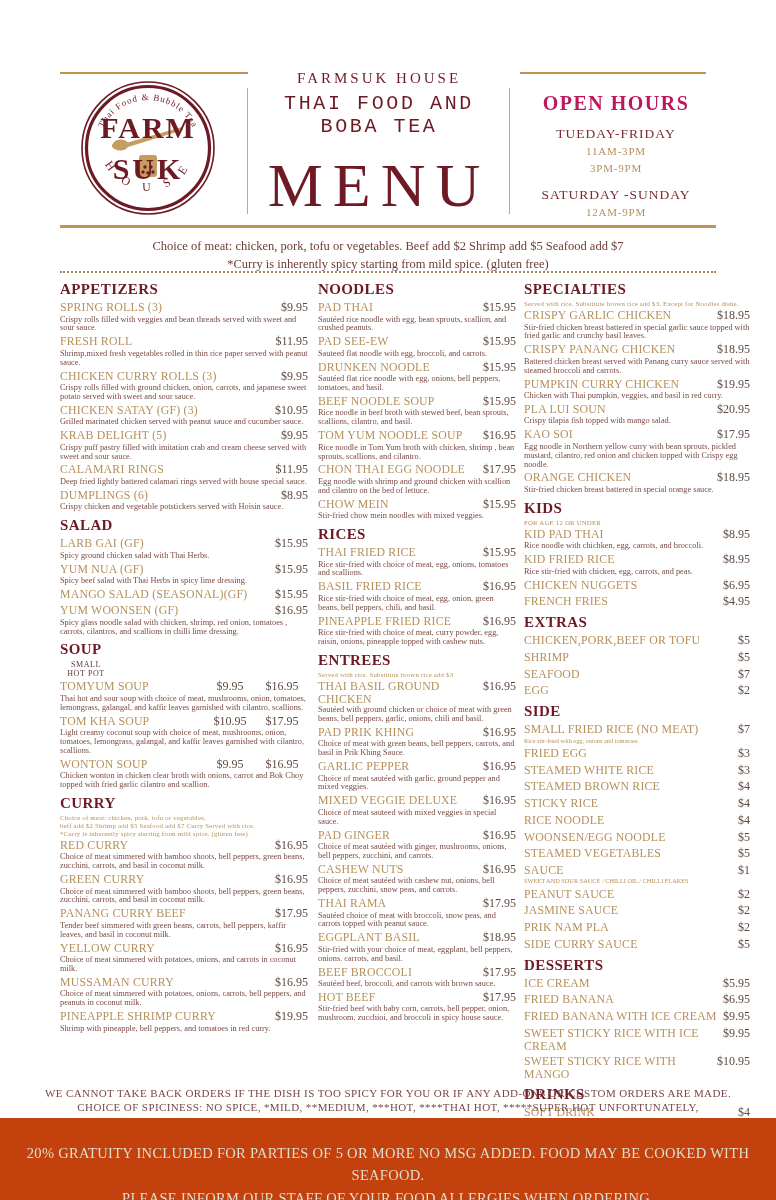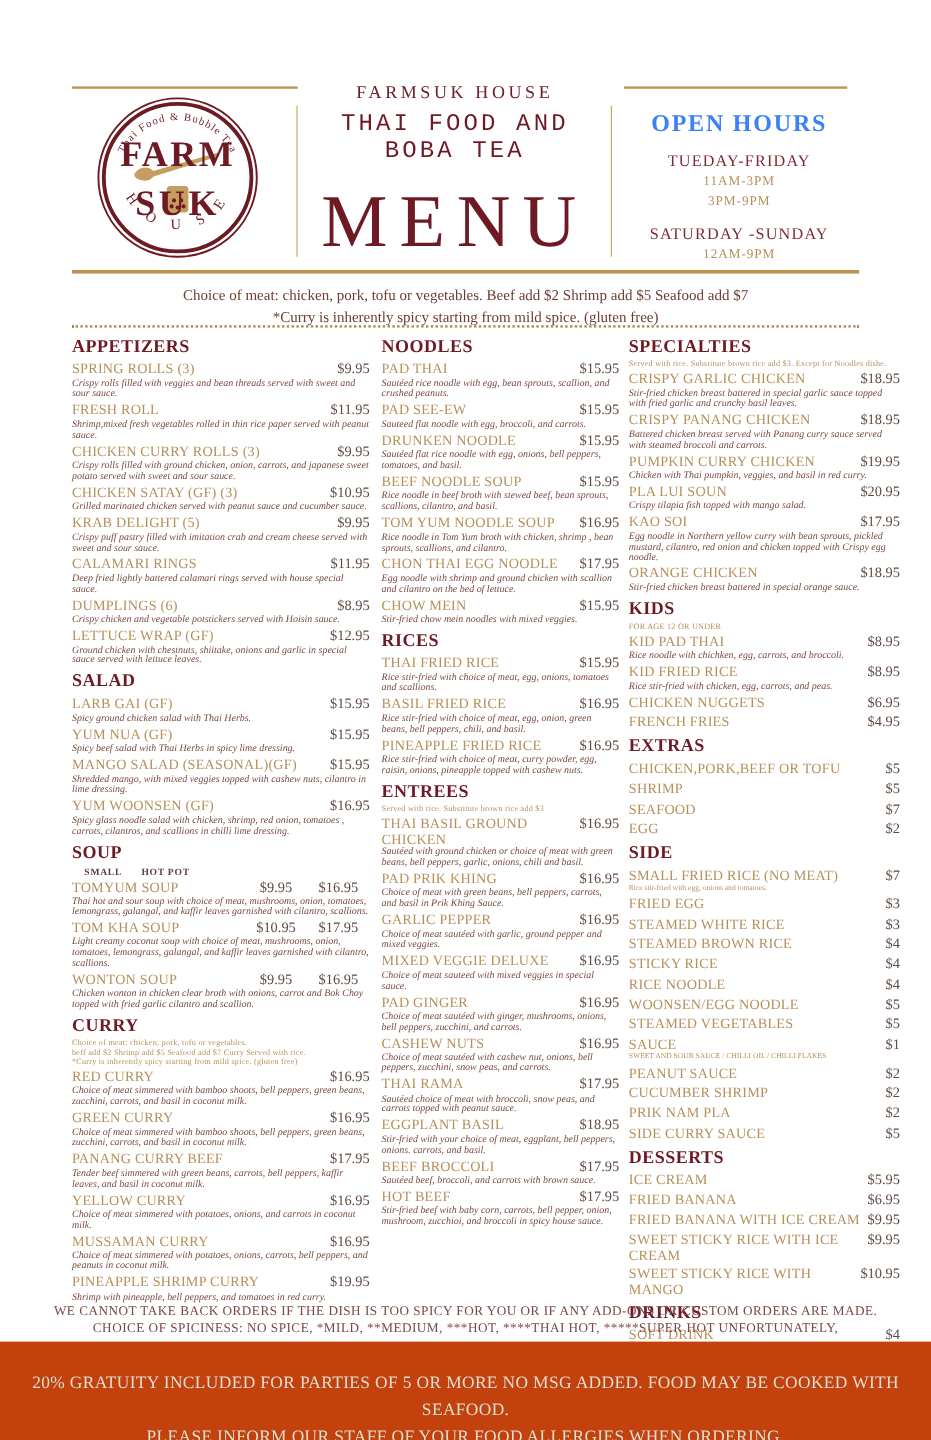--- a/index.html
+++ b/index.html
@@ -14,47 +14,47 @@
   .vline-1{left:247px;} .vline-2{left:509px;}
   
   .logo{position:absolute;left:78px;top:78px;}
   
   .title-block{position:absolute;left:250px;top:70px;width:258px;text-align:center;color:#6d1a24;}
   .title-line1{font-size:15px;letter-spacing:3px;}
   .title-line2{font-size:20px;letter-spacing:2.6px;margin-top:5px;font-family:Liberation Mono, monospace;}
   .menu-word{font-size:62px;letter-spacing:10px;margin-top:12px;color:#6d1a24;}
   
   .hours{position:absolute;left:518px;top:92px;width:196px;text-align:center;}
-  .hours-heading{margin:0;font-size:20px;font-weight:700;letter-spacing:1.5px;color:#3b82f6;}
+  .hours-heading{margin:0;font-size:20px;font-weight:700;letter-spacing:1.5px;color:#be185d;}
   .hours-days{font-size:13.5px;letter-spacing:1px;color:#7c2b33;margin-top:11px;}
   .hours-time{font-size:11px;letter-spacing:.8px;color:#b5905a;line-height:1.35;margin-top:2px;}
   
   .meat-note{position:absolute;top:238px;left:0;width:776px;text-align:center;
              font-size:12.5px;line-height:1.4;color:#6e3c33;}
   .dotted{position:absolute;top:271px;left:60px;width:656px;border-top:2.5px dotted #a98c54;}
   
   .col{position:absolute;top:281px;}
   .col0{left:60px;width:248px;}
   .col1{left:318px;width:198px;}
   .col2{left:524px;width:226px;}
   .section{margin-bottom:5px;}
   .sec-title{margin:0 0 2px 0;font-size:15px;font-weight:700;letter-spacing:.4px;color:#6d1a24;}
   .sec-note{font-size:6.8px;line-height:1.18;color:#b5905a;letter-spacing:.2px;}
-  .price-head{display:flex;justify-content:flex-start;margin:2px 0 1px 0;
-              font-size:8px;font-weight:700;letter-spacing:.6px;color:#5e3a3a;}
+  .price-head{display:flex;justify-content:space-between;margin:2px 0 1px 0;
+              font-size:8px;font-weight:400;letter-spacing:.6px;color:#5e3a3a;flex-direction:column;}
   .price-head span{width:52px;text-align:center;}
   .item{margin-bottom:1.2px;}
   .item.plain{margin-bottom:1.7px;}
   .item-head{display:flex;align-items:baseline;gap:4px;}
   .item-name{flex:1;font-size:11.8px;line-height:1.1;letter-spacing:.2px;color:#b5905a;}
   .name-note{font-size:6.3px;letter-spacing:.2px;color:#b5905a;}
   .item-price{font-size:12px;color:#5f4a41;white-space:nowrap;}
   .item-prices{display:flex;}
   .item-prices .p2{width:52px;text-align:center;font-size:12px;color:#5f4a41;}
-  .item-desc{font-style:italic;font-size:8.3px;line-height:1.06;color:#7a4a42;margin-top:.5px;}
+  .item-desc{font-size:8.3px;line-height:1.06;color:#7a4a42;margin-top:.5px;}
   .item-tiny{font-size:6.3px;line-height:1.1;color:#b5905a;margin-top:.5px;}
   
   .spice-note{position:absolute;top:1086px;left:0;width:776px;text-align:center;
               font-size:11px;line-height:1.3;letter-spacing:.4px;color:#7a4746;}
   .bottom-bar{position:absolute;top:1118px;left:0;width:776px;height:82px;background:#c2410c;
               text-align:center;color:#dfdfd2;}
   .bottom-bar-inner{padding-top:24px;font-size:14.5px;line-height:1.55;letter-spacing:.3px;}
 </style>
 </head>
 <body>
@@ -160,27 +160,20 @@
             </div>
             <div class="item-desc">Deep fried lightly battered calamari rings served with house special sauce.</div>
           </div>
           <div class="item">
             <div class="item-head">
               <span class="item-name">DUMPLINGS (6)</span>
               <span class="item-price">$8.95</span>
             </div>
             <div class="item-desc">Crispy chicken and vegetable potstickers served with Hoisin sauce.</div>
           </div>
-          <div class="item">
-            <div class="item-head">
-              <span class="item-name">LETTUCE WRAP (GF)</span>
-              <span class="item-price">$12.95</span>
-            </div>
-            <div class="item-desc">Ground chicken with chestnuts, shiitake, onions and garlic in special sauce served with lettuce leaves.</div>
-          </div>
         </section>
         <section class="section">
           <h2 class="sec-title">SALAD</h2>
           <div class="item">
             <div class="item-head">
               <span class="item-name">LARB GAI (GF)</span>
               <span class="item-price">$15.95</span>
             </div>
             <div class="item-desc">Spicy ground chicken salad with Thai Herbs.</div>
           </div>
@@ -189,21 +182,20 @@
               <span class="item-name">YUM NUA (GF)</span>
               <span class="item-price">$15.95</span>
             </div>
             <div class="item-desc">Spicy beef salad with Thai Herbs in spicy lime dressing.</div>
           </div>
           <div class="item">
             <div class="item-head">
               <span class="item-name">MANGO SALAD (SEASONAL)(GF)</span>
               <span class="item-price">$15.95</span>
             </div>
-            <div class="item-desc">Shredded mango, with mixed veggies topped with cashew nuts, cilantro in lime dressing.</div>
           </div>
           <div class="item">
             <div class="item-head">
               <span class="item-name">YUM WOONSEN (GF)</span>
               <span class="item-price">$16.95</span>
             </div>
             <div class="item-desc">Spicy glass noodle salad with chicken, shrimp, red onion, tomatoes , carrots, cilantros, and scallions in chilli lime dressing.</div>
           </div>
         </section>
         <section class="section">
@@ -607,21 +599,21 @@
             <div class="item-tiny">SWEET AND SOUR SAUCE / CHILLI OIL / CHILLI FLAKES</div>
           </div>
           <div class="item plain">
             <div class="item-head">
               <span class="item-name">PEANUT SAUCE</span>
               <span class="item-price">$2</span>
             </div>
           </div>
           <div class="item plain">
             <div class="item-head">
-              <span class="item-name">CUCUMBER SHRIMP</span>
+              <span class="item-name">JASMINE SAUCE</span>
               <span class="item-price">$2</span>
             </div>
           </div>
           <div class="item plain">
             <div class="item-head">
               <span class="item-name">PRIK NAM PLA</span>
               <span class="item-price">$2</span>
             </div>
           </div>
           <div class="item plain">

